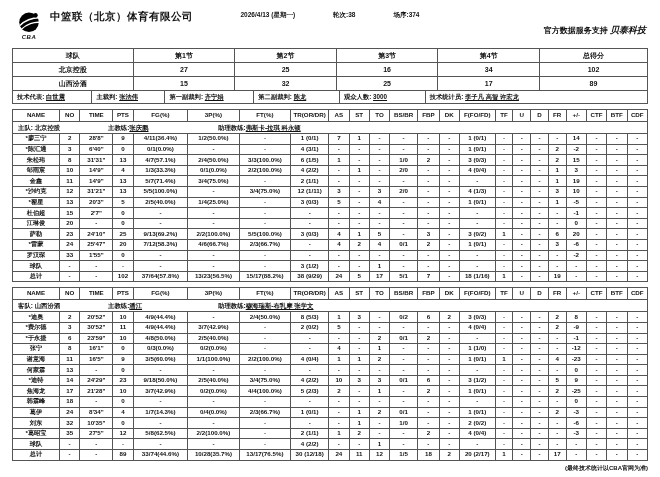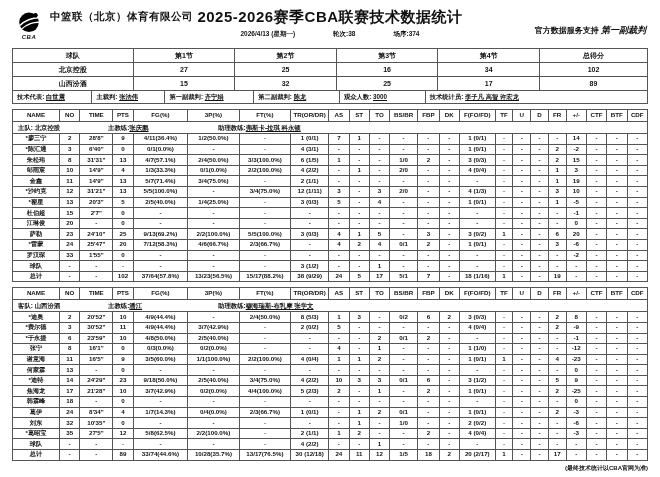--- a/index.html
+++ b/index.html
@@ -52,30 +52,29 @@
           <circle cx="20" cy="19" r="15" fill="#000"></circle>
           <path d="M6 24 C14 16 26 12 36 12" stroke="#fff" stroke-width="2.2" fill="none"></path>
           <path d="M8 30 C16 22 28 18 37 19" stroke="#fff" stroke-width="2" fill="none"></path>
           <circle cx="30" cy="8" r="3.4" fill="#000"></circle>
         </svg>
         <span class="cba">CBA</span>
       </div>
       <span class="company">中篮联（北京）体育有限公司</span>
     </div>
     <div class="hdr-center">
-      <div class="title">2025-2026赛季CBA联赛技术数据统计</div>
       <div class="subinfo">
         <span>2026/4/13 (星期一)</span>
         <span>轮次:38</span>
         <span>场序:374</span>
       </div>
     </div>
     <div class="hdr-right">
       <span>官方数据服务支持</span>
-      <span class="brand">第一副裁判</span>
+      <span class="brand">贝泰科技</span>
     </div>
   </div>
 
   <table class="score">
     <colgroup>
         <col style="width:19%">
         <col style="width:16%">
         <col style="width:16%">
         <col style="width:16%">
         <col style="width:16%">

